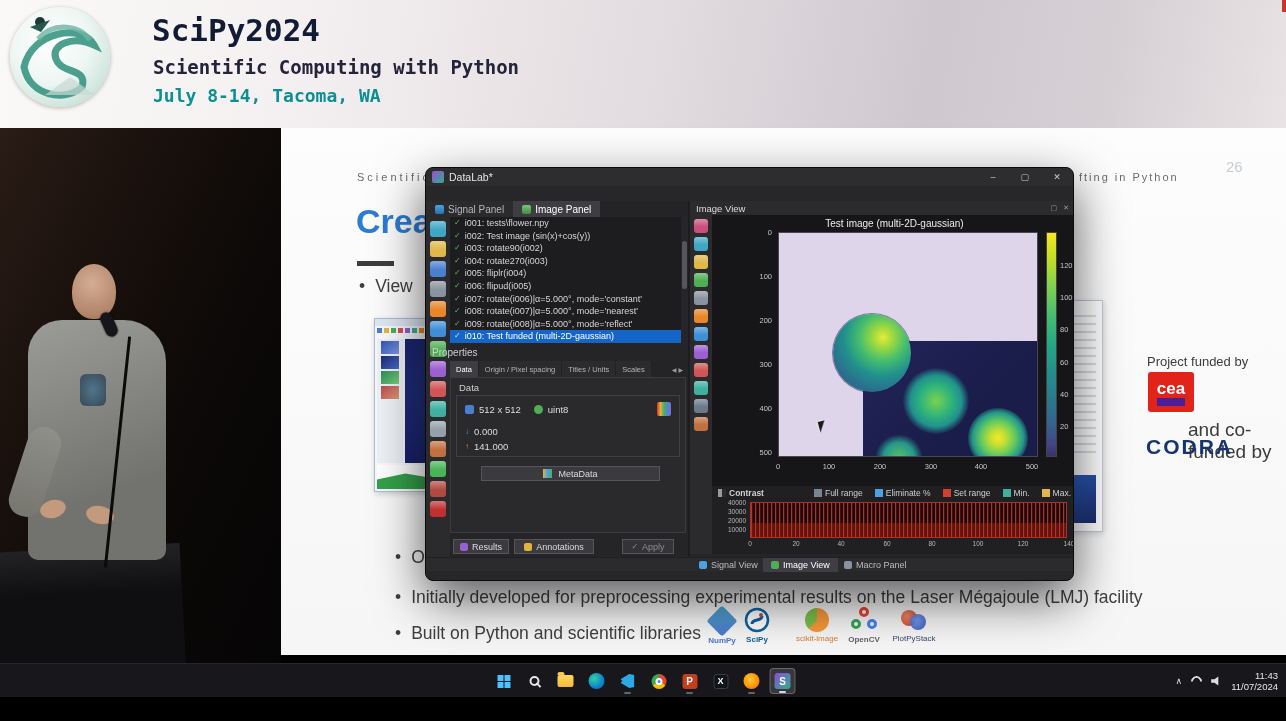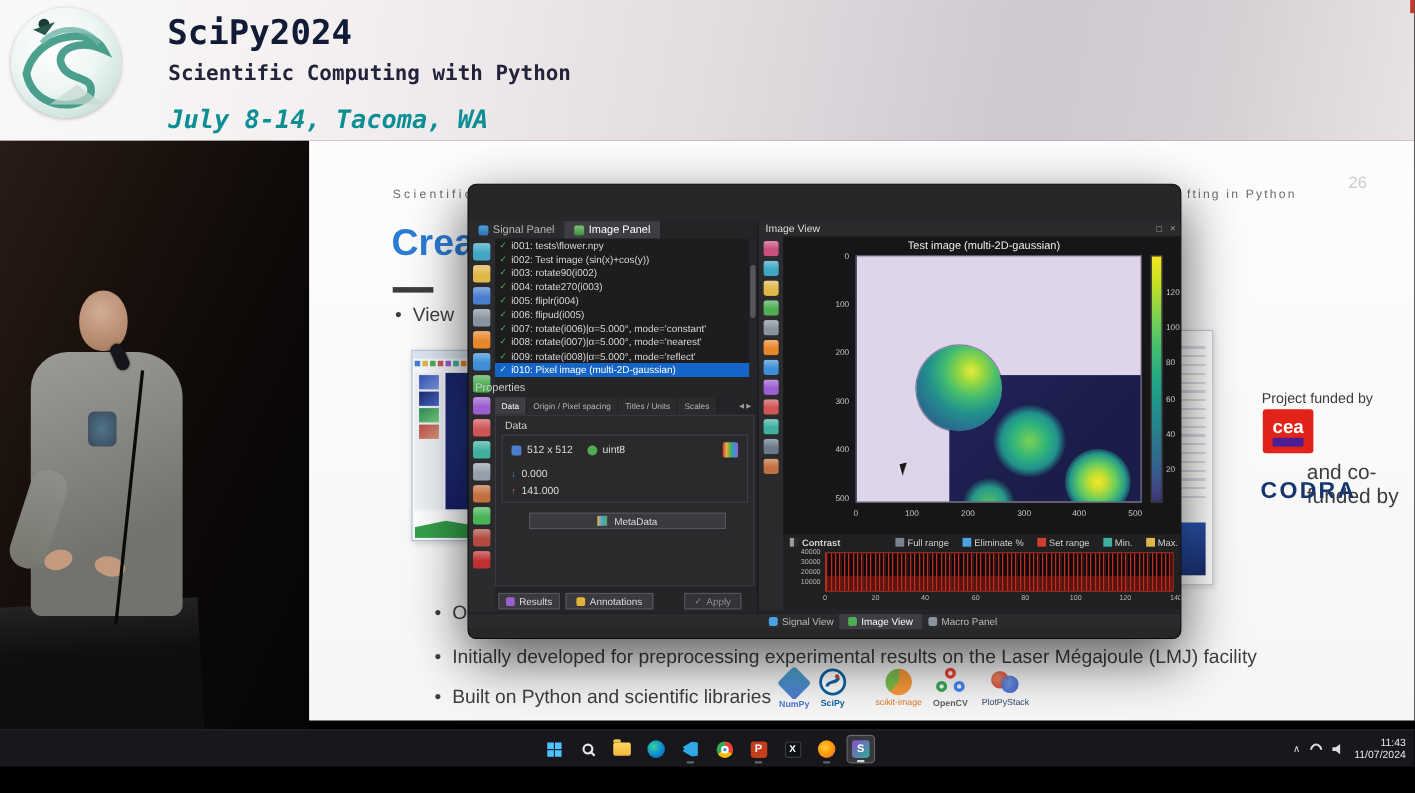--- a/index.html
+++ b/index.html
@@ -45,21 +45,21 @@
     <svg width="100" height="100" viewBox="0 0 100 100">
       <path d="M14,60 C22,24 72,16 84,38 C62,28 40,38 46,52 C52,68 78,60 72,80 C56,95 20,90 14,60 Z" fill="none" stroke="#2e8f7a" stroke-width="7" opacity="0.85"></path>
       <path d="M28,32 C44,14 70,18 80,33" fill="none" stroke="#6fb3a5" stroke-width="5" opacity="0.8"></path>
       <path d="M60,70 L85,88 L35,88 Z" fill="#c8d8d2" opacity="0.7"></path>
       <circle cx="30" cy="15" r="5" fill="#1d3b36"></circle>
       <path d="M20,20 L40,13 L31,25 Z" fill="#27584e"></path>
     </svg>
   </div>
   <div class="abs mono" style="left:152px;top:12px;font-weight:bold;font-size:31px;color:#121b35;">SciPy2024</div>
   <div class="abs mono" style="left:153px;top:56px;font-weight:bold;font-size:19px;color:#23233a;">Scientific Computing with Python</div>
-  <div class="abs mono" style="left:153px;top:96px;font-weight:bold;font-size:23px;color:#0c8f94;font-style:italic;">July 8-14, Tacoma, WA</div>
+  <div class="abs mono" style="left:153px;top:85px;font-weight:bold;font-size:18px;color:#0c8f94;">July 8-14, Tacoma, WA</div>
   <div class="abs" style="right:0;top:0;width:4px;height:12px;background:#c0392b;"></div>
 </div>
 
 <div class="abs" style="left:0;top:128px;width:281px;height:535px;background:linear-gradient(115deg,#2a1c16 0%,#1a110d 30%,#0c0908 60%,#060505 100%);overflow:hidden;">
   <div class="abs" style="left:-12px;top:420px;width:195px;height:130px;background:linear-gradient(#232326,#0f0f11 35%);transform:rotate(-3deg);"></div>
   <div class="abs" style="left:28px;top:192px;width:138px;height:240px;border-radius:34px 42px 10px 10px;background:linear-gradient(160deg,#9b9b97,#72726e 70%);"></div>
   <div class="abs" style="left:80px;top:246px;width:26px;height:32px;border-radius:6px;background:radial-gradient(#3b6f8f,#203246);opacity:.75;"></div>
   <div class="abs" style="left:72px;top:136px;width:44px;height:55px;border-radius:50% 50% 46% 46%;background:radial-gradient(circle at 45% 35%,#d3ad94,#b08468 75%,#8e6750);"></div>
   <div class="abs" style="left:18px;top:298px;width:34px;height:92px;border-radius:16px;background:linear-gradient(#8e8e8a,#77776f);transform:rotate(18deg);"></div>
   <div class="abs" style="left:40px;top:372px;width:26px;height:18px;border-radius:50%;background:#c49a7e;transform:rotate(-15deg);"></div>
@@ -160,20 +160,28 @@
   <div class="abs" style="left:866px;top:226px;font-size:13px;color:#3c3c3c;">Project funded by</div>
   <div class="abs" style="left:867px;top:244px;width:46px;height:40px;background:#e2231a;border-radius:3px;display:flex;align-items:center;justify-content:center;">
     <span style="color:#fff;font-weight:bold;font-size:17px;border-bottom:8px solid #4c1d95;line-height:19px;">cea</span>
   </div>
   <div class="abs" style="left:907px;top:291px;font-size:19px;color:#3c3c3c;">and co-funded by</div>
   <div class="abs" style="left:865px;top:307px;font-size:21px;font-weight:bold;letter-spacing:2px;color:#16356e;">CODRA</div>
 </div>
 
 <div class="abs" style="left:425px;top:167px;width:649px;height:414px;background:#27272a;border:1px solid #0a0a0a;border-radius:8px;box-shadow:0 18px 50px rgba(0,0,0,.65);overflow:hidden;">
 
+  <div class="abs" style="left:0;top:0;right:0;height:18px;background:#2d2d30;display:flex;align-items:center;">
+    <div style="width:12px;height:12px;margin:0 5px 0 6px;border-radius:2px;background:linear-gradient(135deg,#9a4fd0,#2fae8f);"></div>
+    <div style="font-size:10.5px;color:#e4e4e4;">DataLab*</div>
+    <div style="flex:1;"></div>
+    <div class="winbtn">–</div>
+    <div class="winbtn">▢</div>
+    <div class="winbtn">✕</div>
+  </div>
 
 
   <div class="abs" style="left:0;top:33px;width:262px;height:356px;background:#252528;">
     <div class="abs" style="left:0;top:0;right:0;height:16px;background:#242427;display:flex;">
       <div class="ptab" style="background:#2b2b2e;color:#b5b5b5;">
         <span class="ticon" style="background:linear-gradient(#4aa3e0,#2c6fb0);"></span>
         <span>Signal Panel</span>
       </div>
       <div class="ptab" style="background:#3d3d42;color:#ffffff;">
         <span class="ticon" style="background:linear-gradient(#7cc576,#3e8e41);"></span>
@@ -231,21 +239,21 @@
       <div class="lrow">
           <span class="chk">✓</span>
           <span>i008: rotate(i007)|α=5.000°, mode='nearest'</span>
         </div>
       <div class="lrow">
           <span class="chk">✓</span>
           <span>i009: rotate(i008)|α=5.000°, mode='reflect'</span>
         </div>
       <div class="lrow sel">
           <span class="chk" style="color:#bdf0bd;">✓</span>
-          <span>i010: Pixel image (multi-2D-gaussian)</span>
+          <span>i010: Test funded (multi-2D-gaussian)</span>
         </div>
       <div class="abs" style="right:0;top:0;width:7px;height:126px;background:#26262a;">
         <i style="margin:24px 1px 0;height:48px;background:#55555c;border-radius:3px;"></i>
       </div>
     </div>
 
     <div class="abs" style="left:6px;top:146px;font-size:10px;color:#cfcfcf;">Properties</div>
 
     <div class="abs" style="left:24px;top:160px;right:2px;height:16px;background:#242427;display:flex;overflow:hidden;">
       <div class="prtab active">Data</div>

